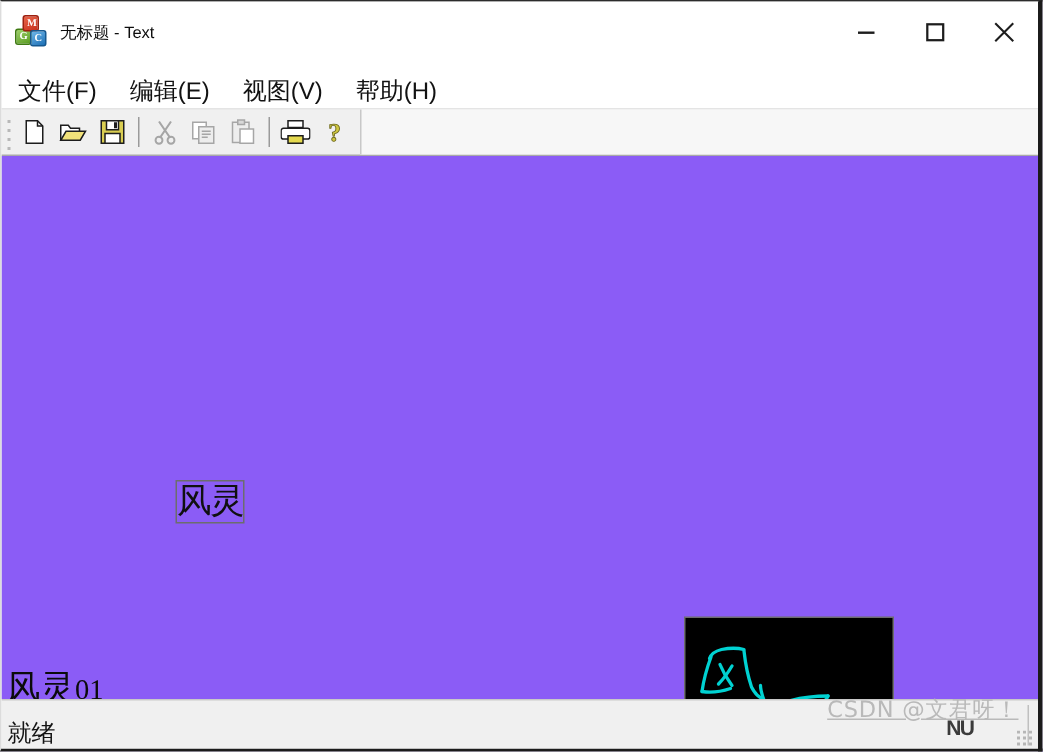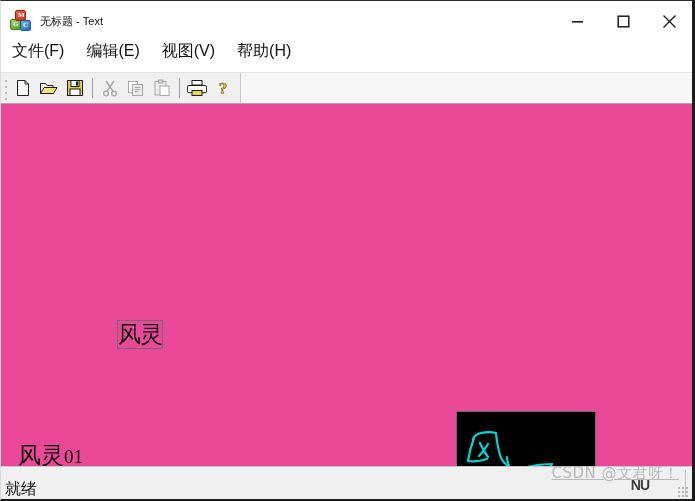--- a/index.html
+++ b/index.html
@@ -105,21 +105,21 @@
     padding: 0;
     cursor: default;
   }
   .win-btn svg { display: block; }
 
   
   .menubar {
     height: 31px;
     background: #ffffff;
     display: flex;
-    align-items: flex-start;
+    align-items: flex-end;
     padding-left: 11px;
     box-sizing: border-box;
   }
   .menu-item {
     font-size: 16px;
     color: #121212;
     margin-right: 22px;
     white-space: nowrap;
     cursor: default;
     font-family: "Liberation Sans", "DejaVu Sans", sans-serif;
@@ -166,21 +166,21 @@
     height: 30px;
     border-left: 1px solid #c8c8c8;
     margin-left: 4px;
     background: #f7f7f7;
   }
 
   
   .client {
     position: relative;
     height: 362px;
-    background: #ec4899;
+    background: #8b5cf6;
     overflow: hidden;
   }
 
   .doc-text-a {
     position: absolute;
     left: 116px;
     top: 216px;
     font-size: 23px;
     line-height: 26px;
     color: #101010;
@@ -189,27 +189,28 @@
     letter-spacing: -1px;
   }
   .doc-text-a .boxed {
     border: 1px solid #6d6d6d;
     padding: 0 0 1px 0;
     display: inline-block;
   }
 
   .doc-text-b {
     position: absolute;
-    left: 17px;
+    left: 3px;
     top: 338px;
     font-size: 23px;
-    line-height: 27px;
+    line-height: 34px;
     color: #0b0b0b;
     font-family: "DejaVu Sans", "Liberation Sans", sans-serif;
     white-space: nowrap;
+    text-decoration: underline;
   }
   .doc-text-b .num {
     font-size: 19px;
     font-family: "Liberation Serif", serif;
   }
 
   
   .bitmap-panel {
     position: absolute;
     left: 456px;

